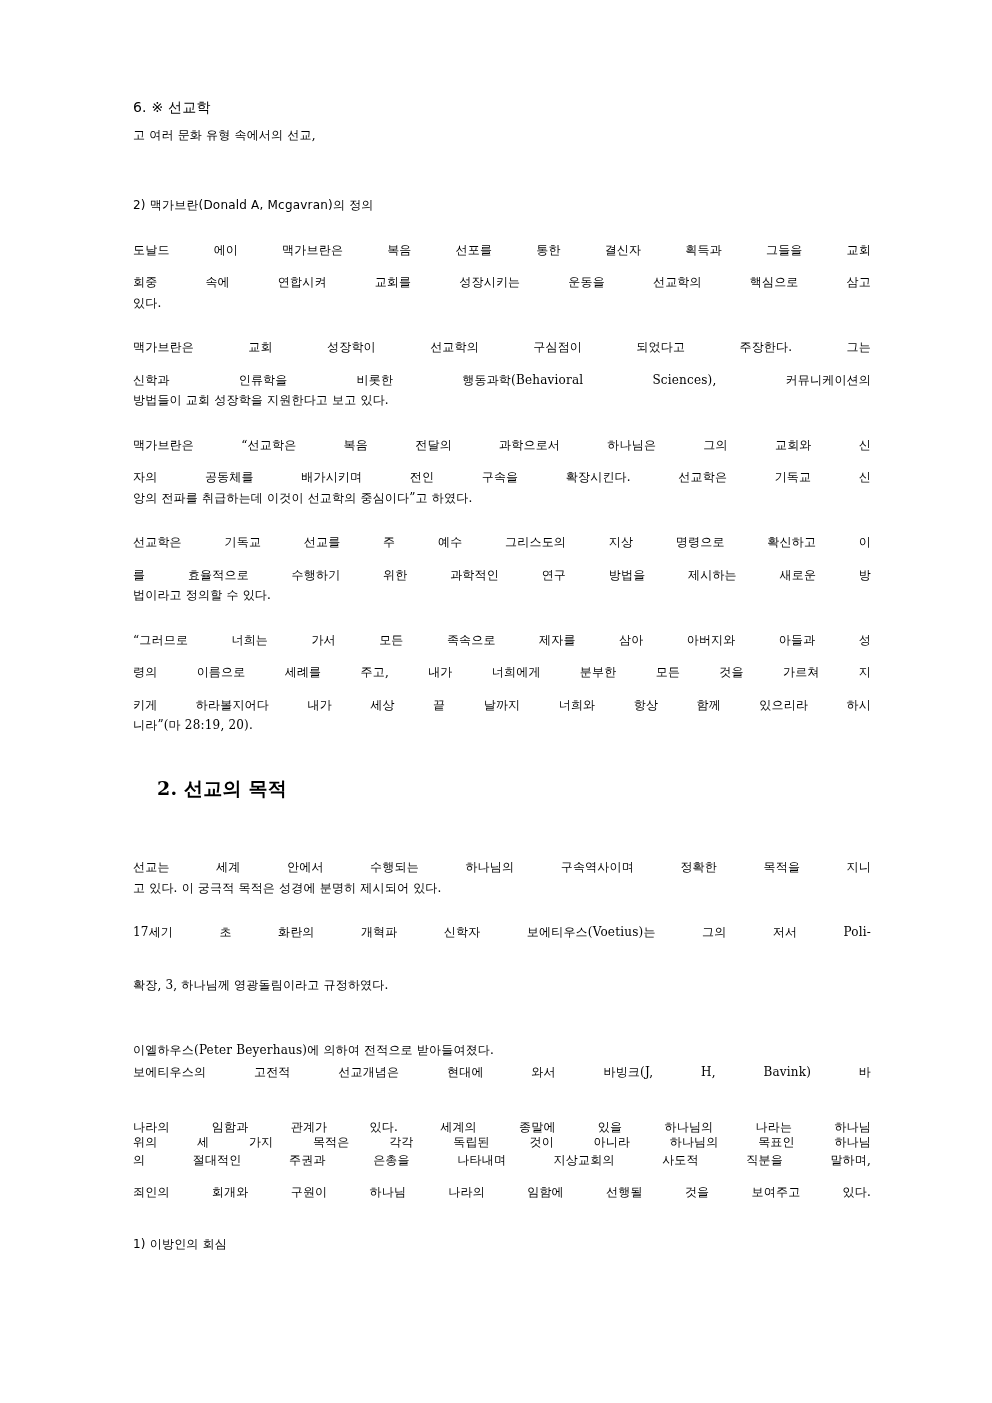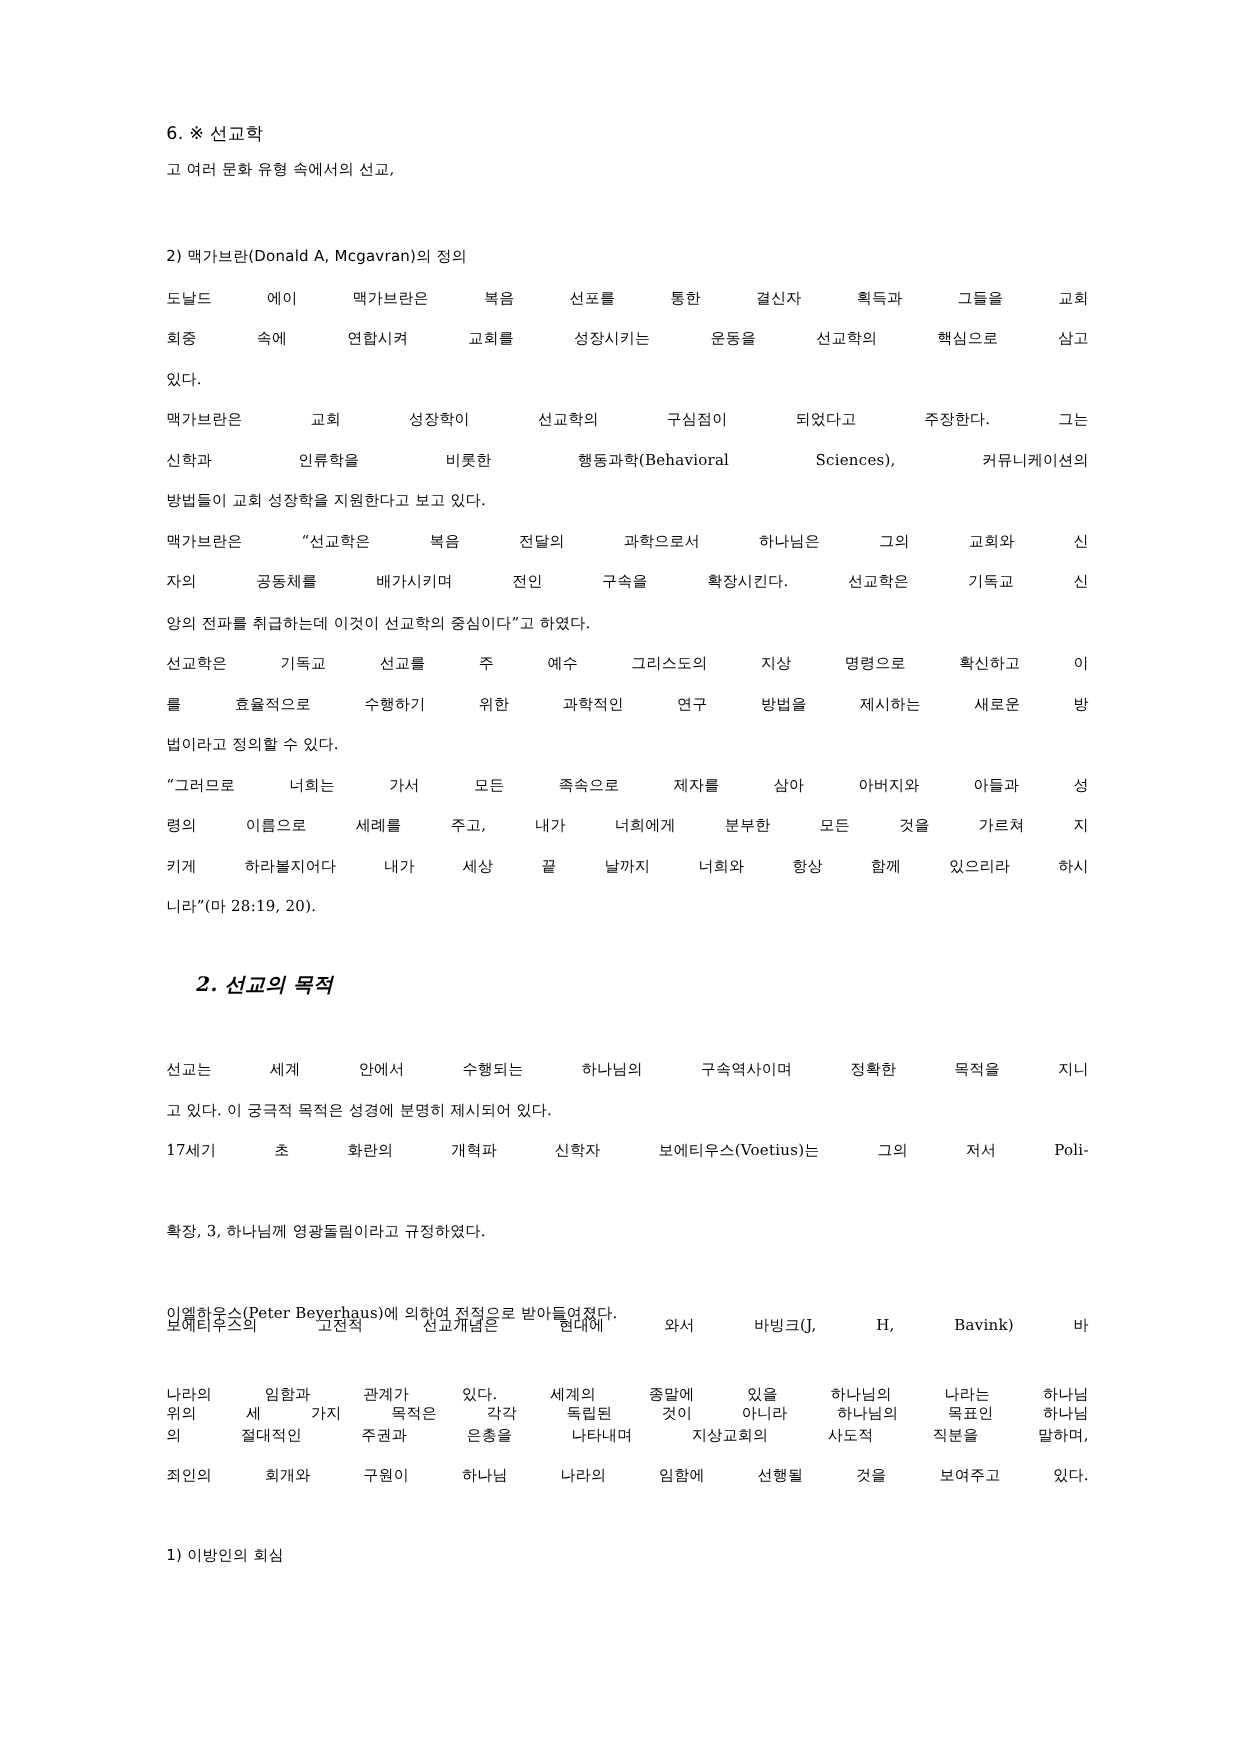--- a/index.html
+++ b/index.html
@@ -1,24 +1,24 @@
 <!DOCTYPE html>
 <html><head>
 <meta charset="utf-8">
 <style>
   html, body { margin: 0; padding: 0; background: #ffffff; }
   body { width: 992px; height: 1403px; position: relative; overflow: hidden;
          font-family: "DejaVu Serif", "Liberation Serif", serif; color: #000; }
   .page { position: absolute; left: 0; top: 0; width: 992px; height: 1110px; background: #fff; }
   .ln { position: absolute; left: 133px; width: 738px; font-size: 12px; line-height: 24px;
         white-space: nowrap; letter-spacing: 0.2px; }
-  .j { text-align: justify; text-align-last: justify; }
+  .j { text-align: justify; text-align-last: justify; margin-top: 12px; }
   .small { font-family: "DejaVu Sans", "Liberation Sans", sans-serif; font-size: 14px; line-height: 18px; }
   .sans { font-family: "DejaVu Sans", "Liberation Sans", sans-serif; font-size: 12px; }
-  .head { font-weight: bold; font-size: 16px; font-style: italic; }
+  .head { font-weight: bold; font-size: 19px; }
 </style>
 </head>
 <body>
 
 <div class="page">
   <div class="ln small" style="top:98px">6.  ※ 선교학</div>
   <div class="ln" style="top:123px">고 여러 문화 유형 속에서의 선교,</div>
 
   <div class="ln sans" style="top:193px"> 2) 맥가브란(Donald A, Mcgavran)의 정의</div>
 

